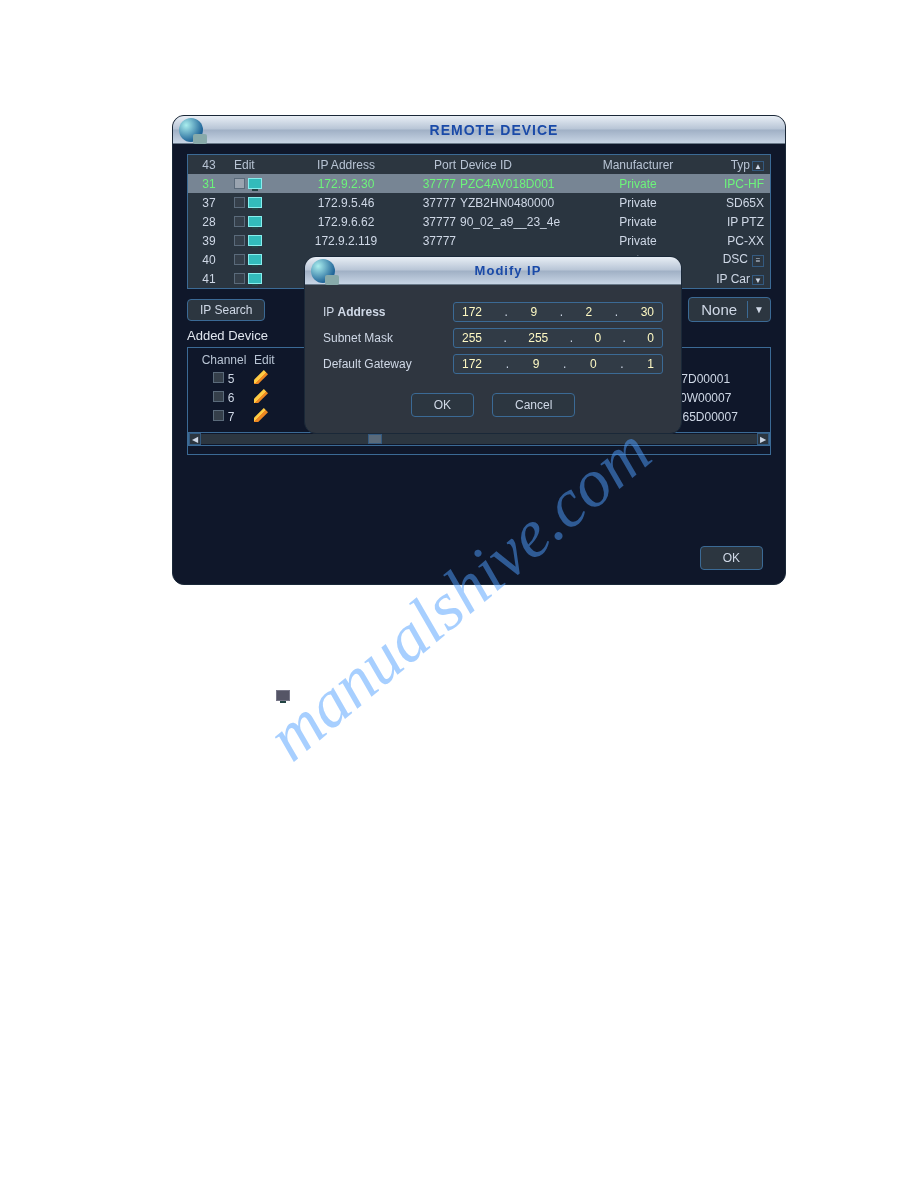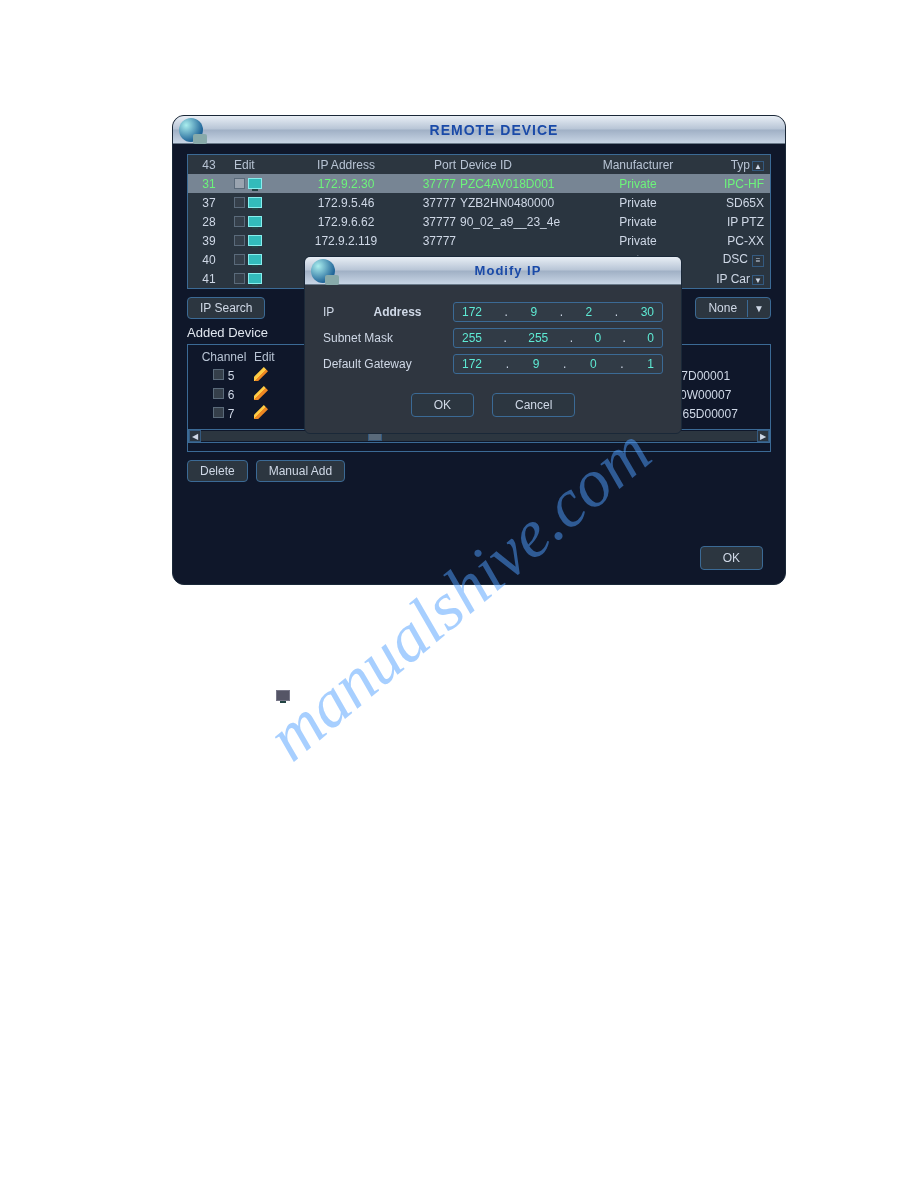--- a/index.html
+++ b/index.html
@@ -44,31 +44,31 @@
 .a-ip{width:110px;text-align:center;}
 .a-port{width:80px;text-align:center;}
 .a-did{flex:1; text-align:left; overflow:hidden; white-space:nowrap;}
 .reddel{color:#f33; font-weight:bold;}
 .dotg{width:10px;height:10px;border-radius:50%;background:#4e4;display:inline-block;}
 .hscroll { display:flex; align-items:center; border:1px solid #3b6a95; height:14px; margin-top:6px; }
 .hscroll .track{flex:1; background:#2c3640; height:10px; position:relative;}
 .hscroll .thumb{position:absolute; left:30%; width:14px; height:10px; background:#5a6a7a; border:1px solid #345a80;}
 .footer-ok { position:absolute; right:22px; bottom:14px; }
 .none-dd { margin-left:auto; display:flex; align-items:center; border:1px solid #3b6a95; border-radius:4px; background:#2c3640; }
-.none-dd span{ color:#cfd8e6; font-size:12px; padding:3px 10px 3px 12px;}
+.none-dd span{ color:#cfd8e6; font-size:15px; padding:3px 10px 3px 12px;}
 .none-dd .dd{ border-left:1px solid #3b6a95; padding:3px 6px; color:#cfd8e6; font-size:10px;}
-.modal { position:absolute; left:304px; top:256px; width:378px; background:#2f3640; border:1px solid #1a2838; border-radius:6px; overflow:hidden; z-index:10; }
+.modal { position:absolute; left:304px; top:256px; width:378px; background:#2f3640; border:1px solid #1a2838; border-radius:12px; overflow:hidden; z-index:10; }
 .modal .titlebar-text{ font-size:13px; }
 .form { padding:14px 18px 16px; }
 .f-row { display:flex; align-items:center; height:26px; }
 .f-label { width:130px; color:#cfd8e6; font-size:12px; }
 .ip-box { flex:1; border:1px solid #3b6a95; background:#313b46; display:flex; align-items:center; justify-content:space-between; padding:2px 8px; border-radius:3px; }
-.ip-box span{ color:#5eead4; font-size:12px; }
+.ip-box span{ color:#fef9c3; font-size:12px; }
 .ip-box .dot{color:#cfd8e6;}
-.add-strong { font-weight:bold;margin-left:36px; }
+.add-strong { font-weight:bold; }
 .mbtns { display:flex; justify-content:center; gap:18px; margin-top:16px; }
 .grid-wrap{position:relative;}
 </style>
 </head>
 <body>
 
 <div class="watermark">
     <span>manualshive.com</span>
   </div>
 
@@ -213,24 +213,20 @@
       </div>
       <div class="hscroll">
         <span class="scroll-btn">◀</span>
         <div class="track">
             <div class="thumb"></div>
           </div>
         <span class="scroll-btn">▶</span>
       </div>
     </div>
 
-    <div class="btn-row">
-      <button class="btn">Delete</button>
-      <button class="btn">Manual Add</button>
-    </div>
 
     <button class="btn btn-big footer-ok">OK</button>
   </div>
 </div>
 
 <div class="modal">
   <div class="titlebar">
     <div class="titlebar-icon"></div>
     <div class="titlebar-text">Modify IP</div>
   </div>

